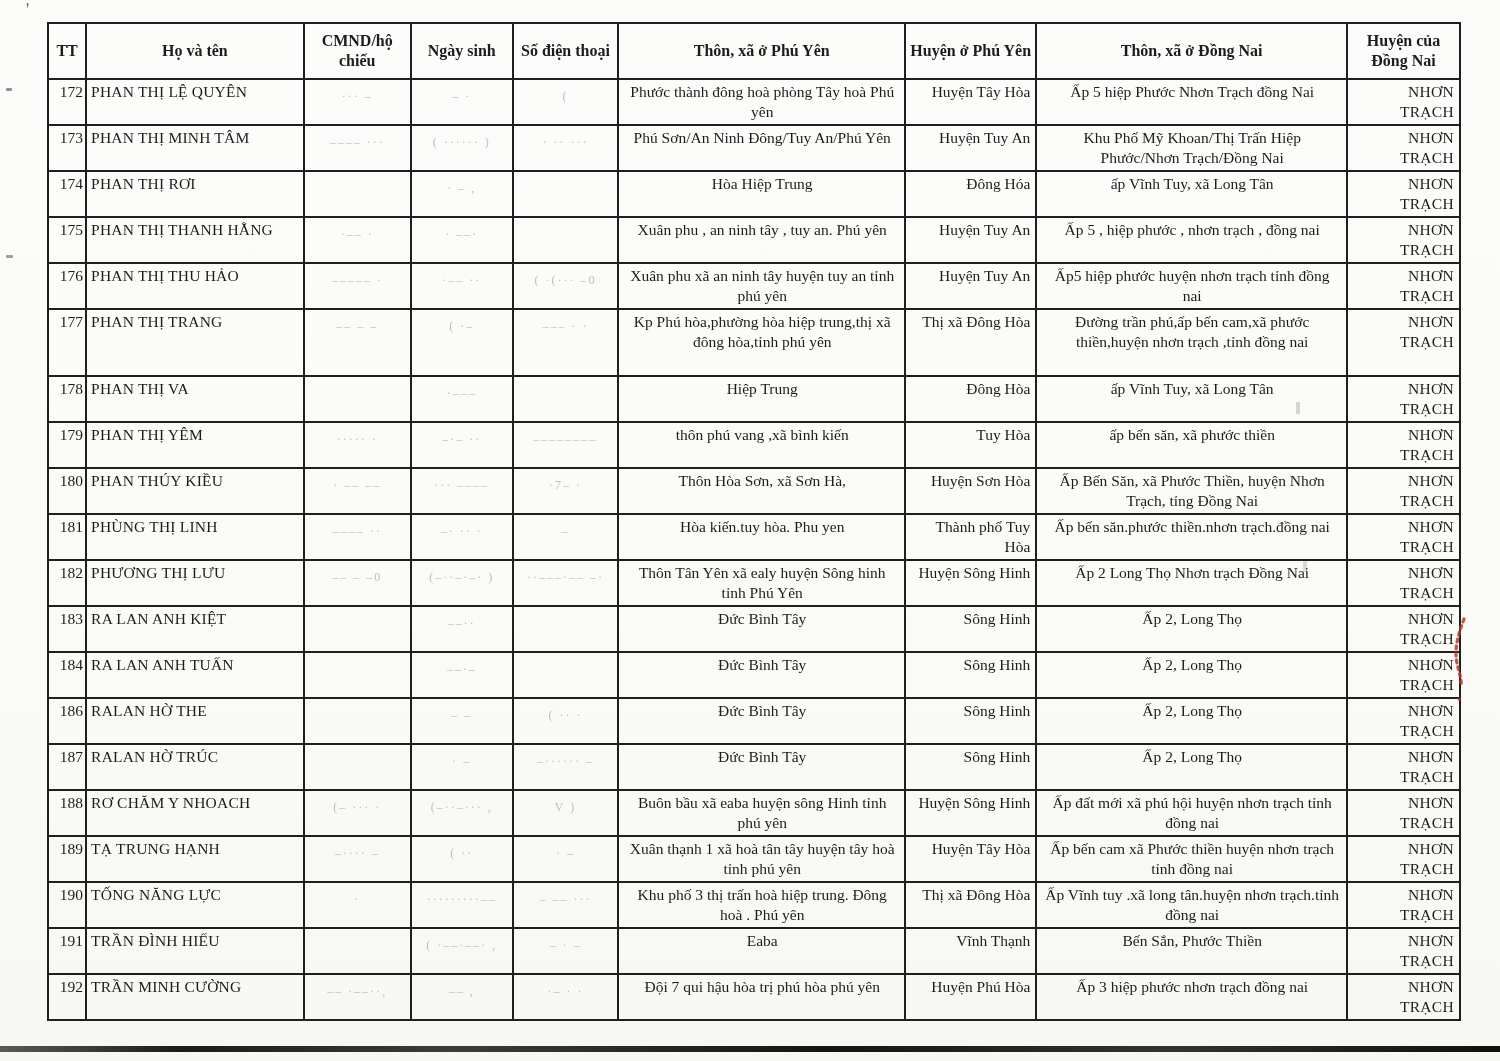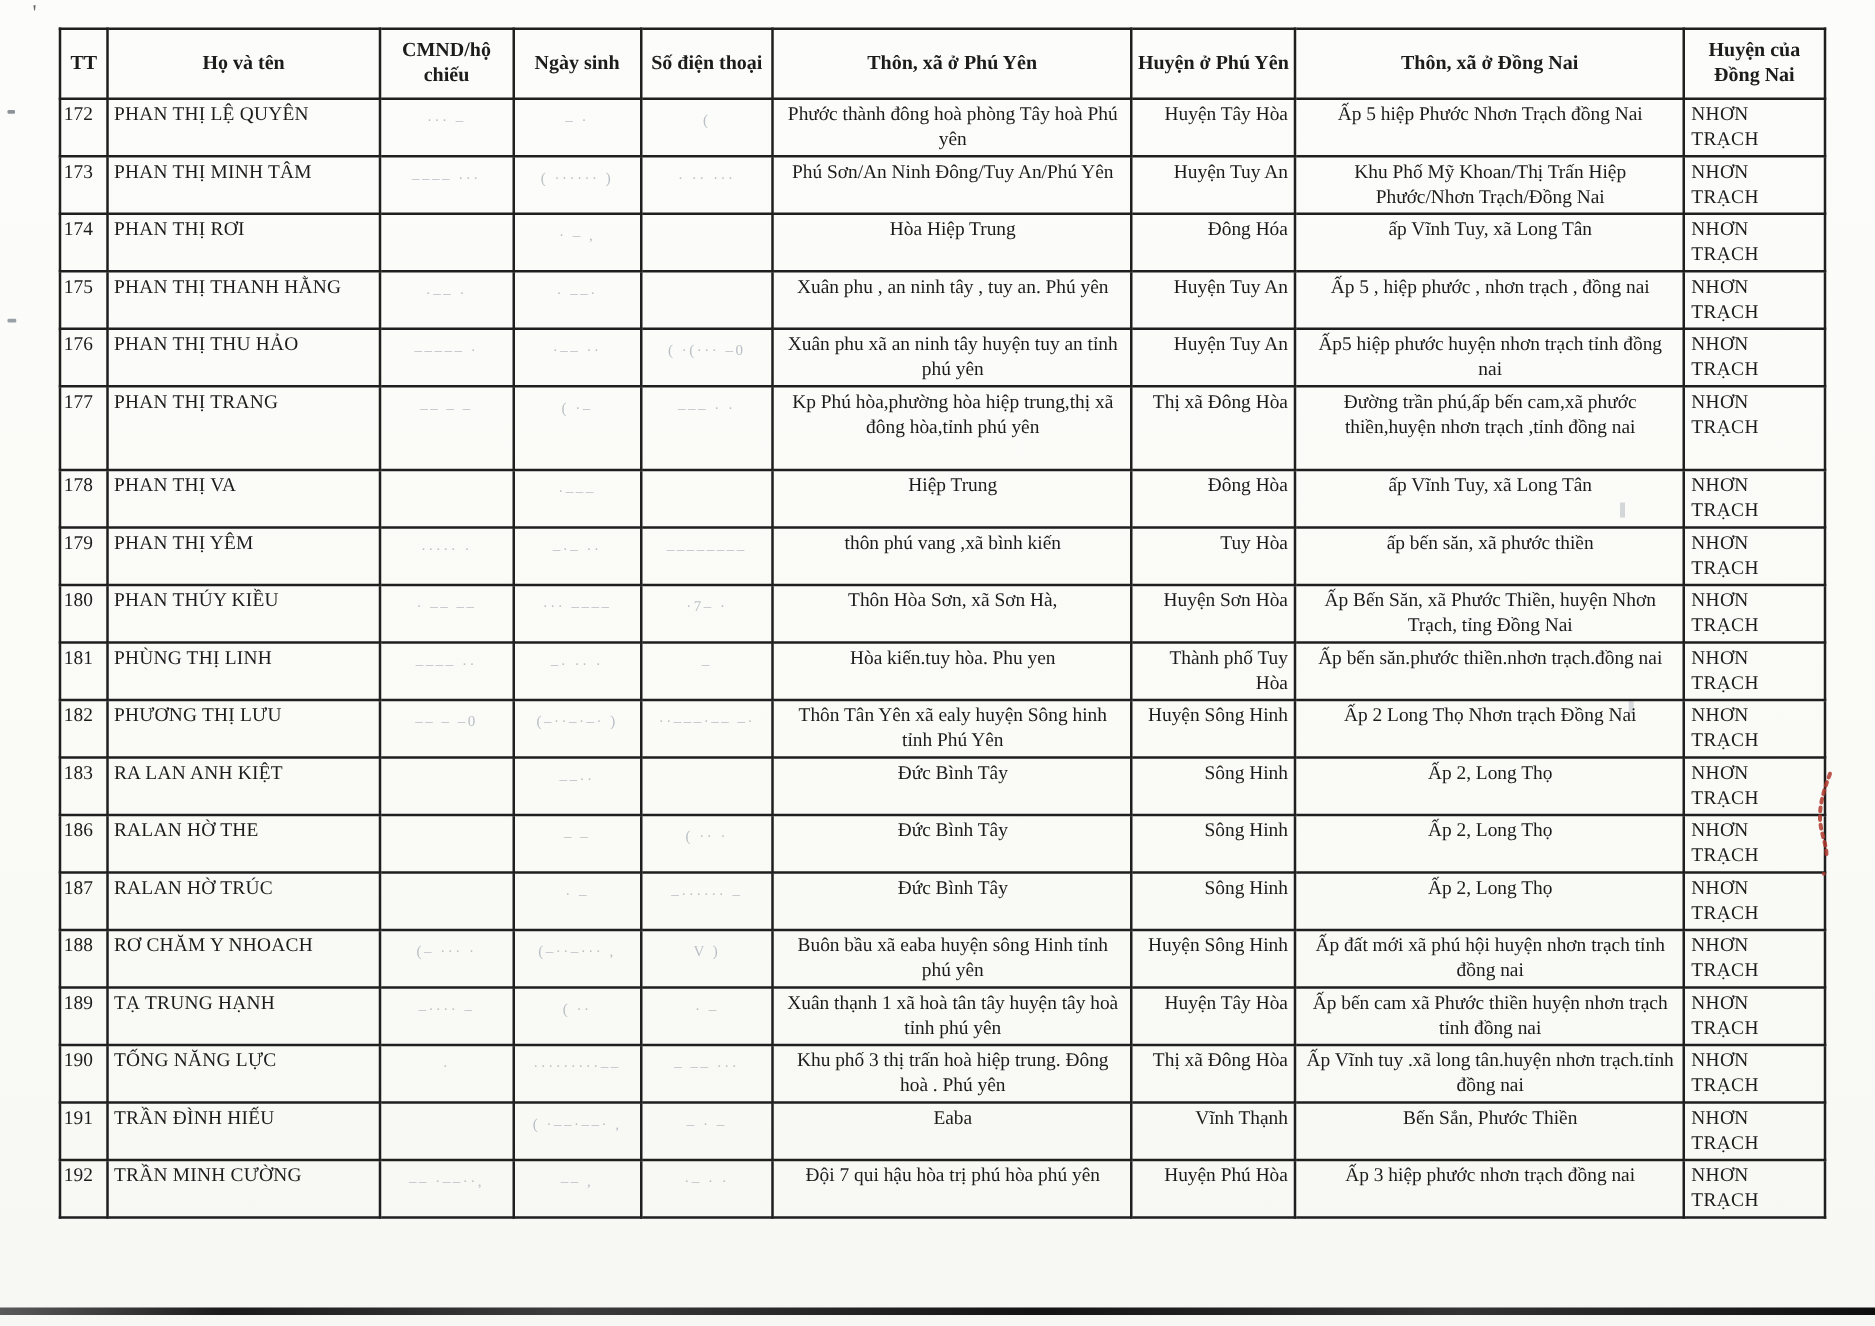--- a/index.html
+++ b/index.html
@@ -26,34 +26,34 @@
   thead th{
     font-weight:bold;
     font-size:16px;
     text-align:center;
     vertical-align:middle;
     height:50px;
     padding:2px 3px;
   }
   tbody tr{height:45px;}
   tbody tr.tall{height:67px;}
-  .c-tt{text-align:left;padding-left:2px;padding-right:2px;}
+  .c-tt{text-align:right;padding-left:2px;padding-right:2px;}
   .c-name{padding-left:4px;letter-spacing:.2px;}
   .c-red{
     text-align:center;
     color:#b9bfc5;
     font-size:12px;
     letter-spacing:2px;
     padding-top:6px;
     white-space:nowrap;
   }
   .c-addr{padding-left:6px;text-align:center;}
   .c-dist{text-align:right;}
   .c-dndist{
-    text-align:left;
+    text-align:right;
     word-spacing:999px; 
     letter-spacing:.3px;
   }
   
   .artifact{position:absolute;pointer-events:none;}
   .apostrophe{left:26px;top:0px;font-size:18px;color:#666;}
   .edge-mark1{left:6px;top:88px;width:6px;height:3px;background:#8d9298;border-radius:1px;}
   .edge-mark2{left:6px;top:255px;width:7px;height:3px;background:#9aa0a6;border-radius:1px;}
   .smudge1{left:1296px;top:402px;width:4px;height:12px;background:#d4d7da;}
   .smudge2{left:1303px;top:560px;width:4px;height:11px;background:#d7dadd;}
@@ -226,20 +226,31 @@
       <td class="c-name">RA LAN ANH KIỆT</td>
       <td class="c-red"></td>
       <td class="c-red">––··</td>
       <td class="c-red"></td>
       <td class="c-addr">Đức Bình Tây</td>
       <td class="c-dist">Sông Hinh</td>
       <td class="c-addr">Ấp 2, Long Thọ</td>
       <td class="c-dndist">NHƠN TRẠCH</td>
     </tr>
         <tr>
+      <td class="c-tt">184</td>
+      <td class="c-name">RA LAN ANH TUẤN</td>
+      <td class="c-red"></td>
+      <td class="c-red">––·–</td>
+      <td class="c-red"></td>
+      <td class="c-addr">Đức Bình Tây</td>
+      <td class="c-dist">Sông Hinh</td>
+      <td class="c-addr">Ấp 2, Long Thọ</td>
+      <td class="c-dndist">NHƠN TRẠCH</td>
+    </tr>
+        <tr>
       <td class="c-tt">186</td>
       <td class="c-name">RALAN HỜ THE</td>
       <td class="c-red"></td>
       <td class="c-red">– –</td>
       <td class="c-red">( ·· ·</td>
       <td class="c-addr">Đức Bình Tây</td>
       <td class="c-dist">Sông Hinh</td>
       <td class="c-addr">Ấp 2, Long Thọ</td>
       <td class="c-dndist">NHƠN TRẠCH</td>
     </tr>

